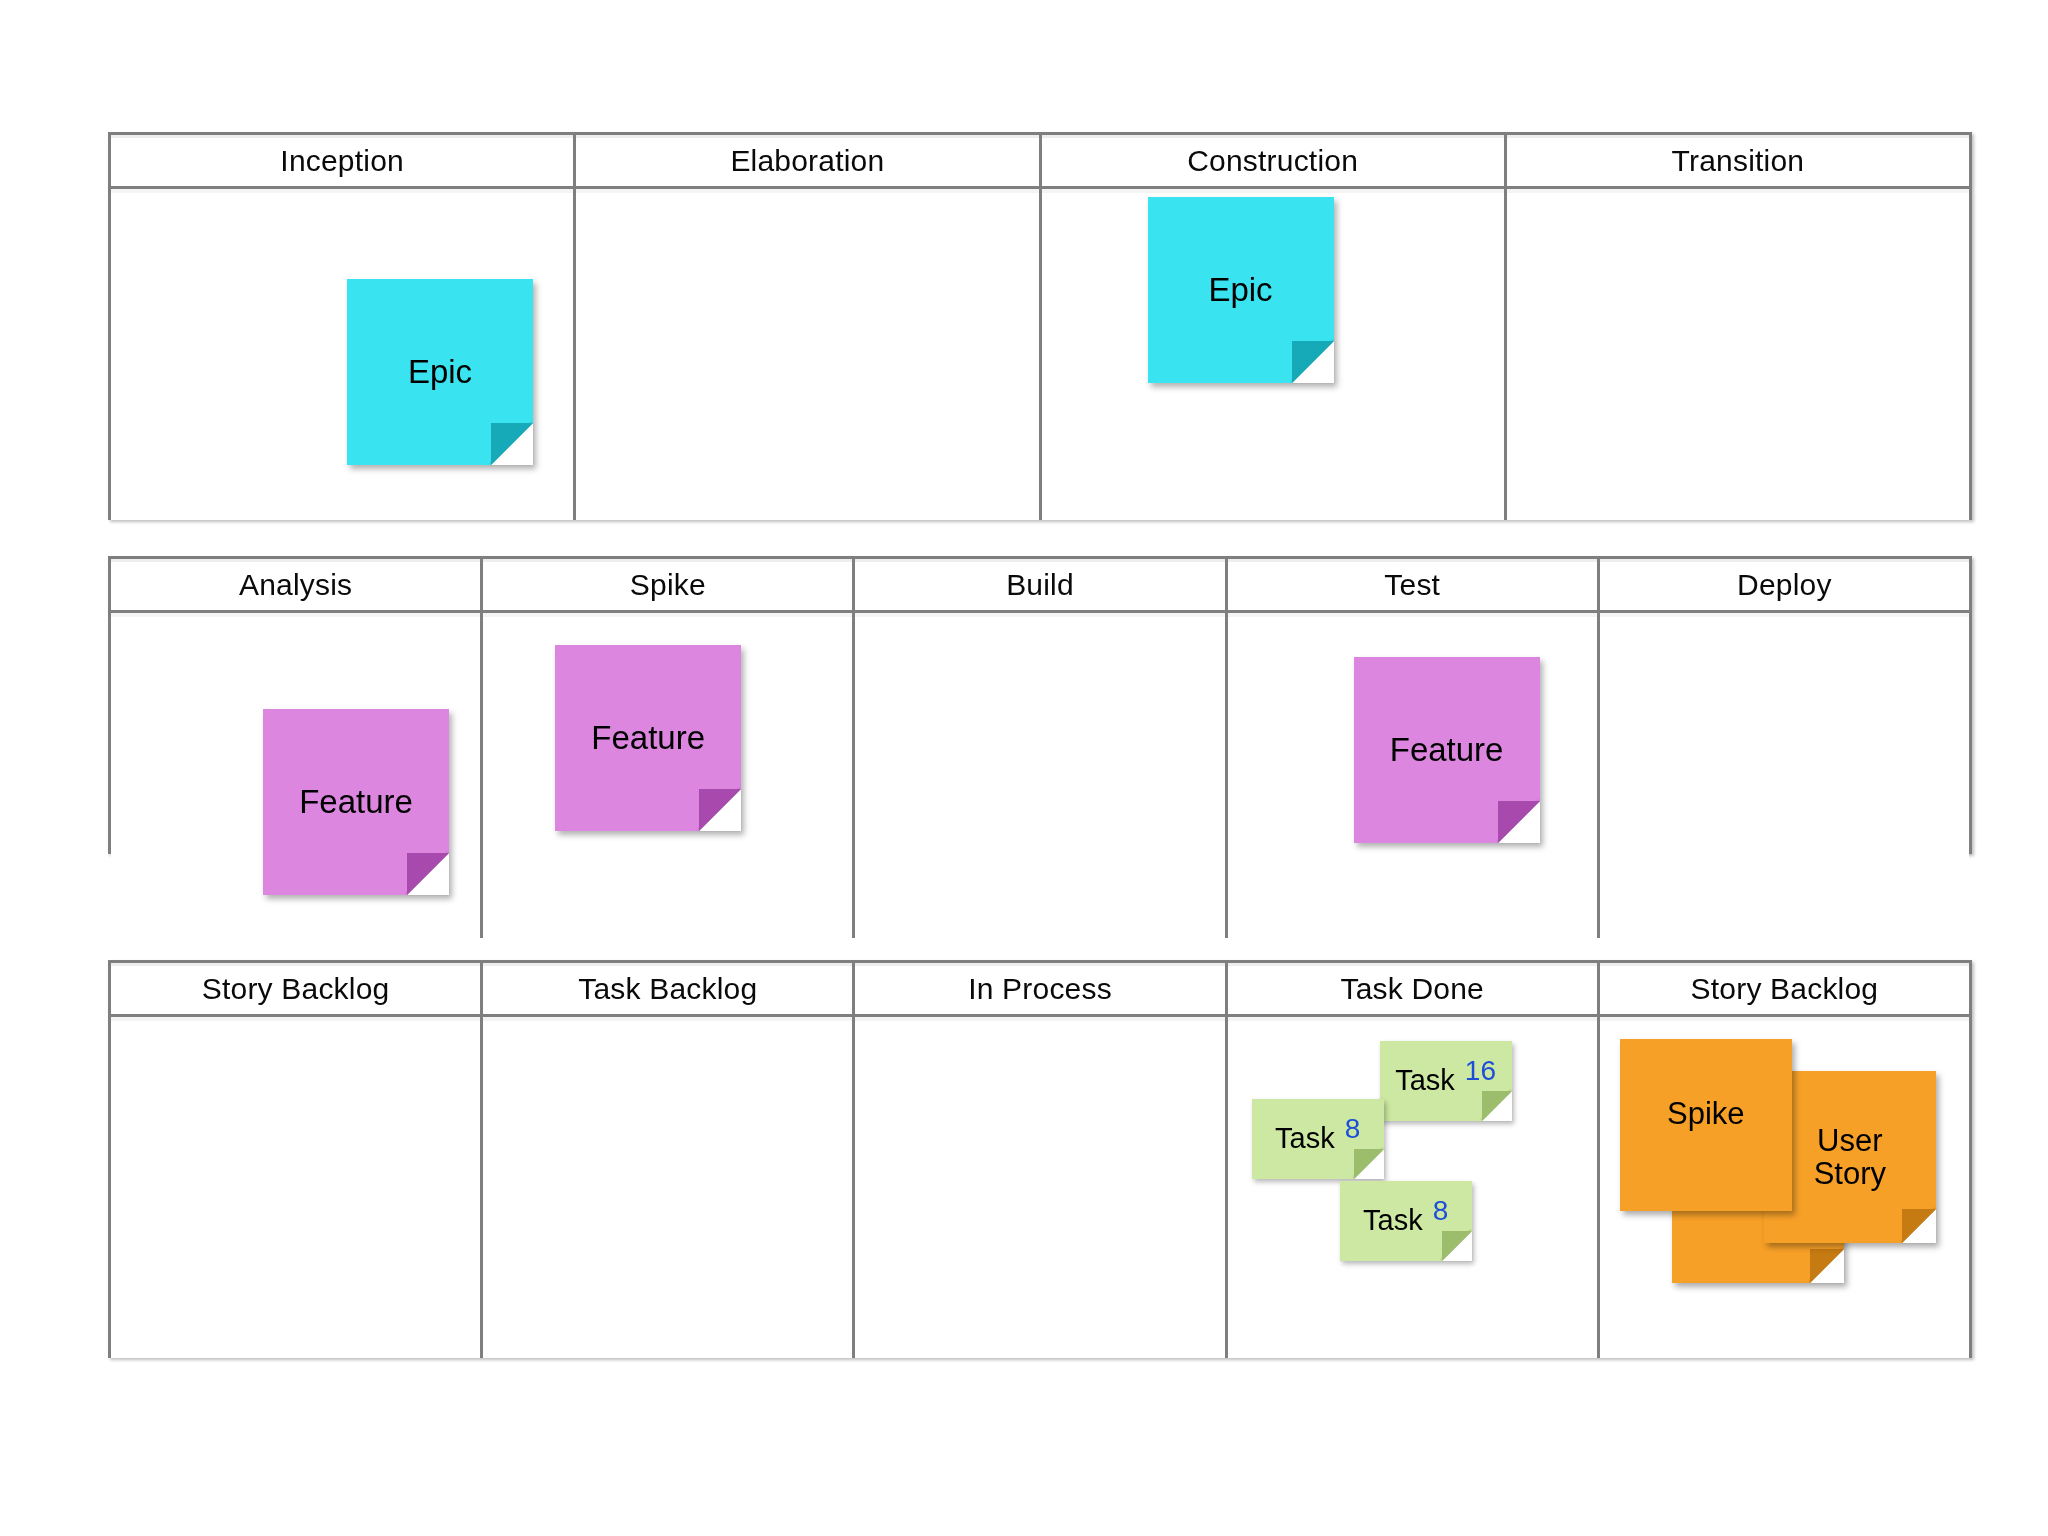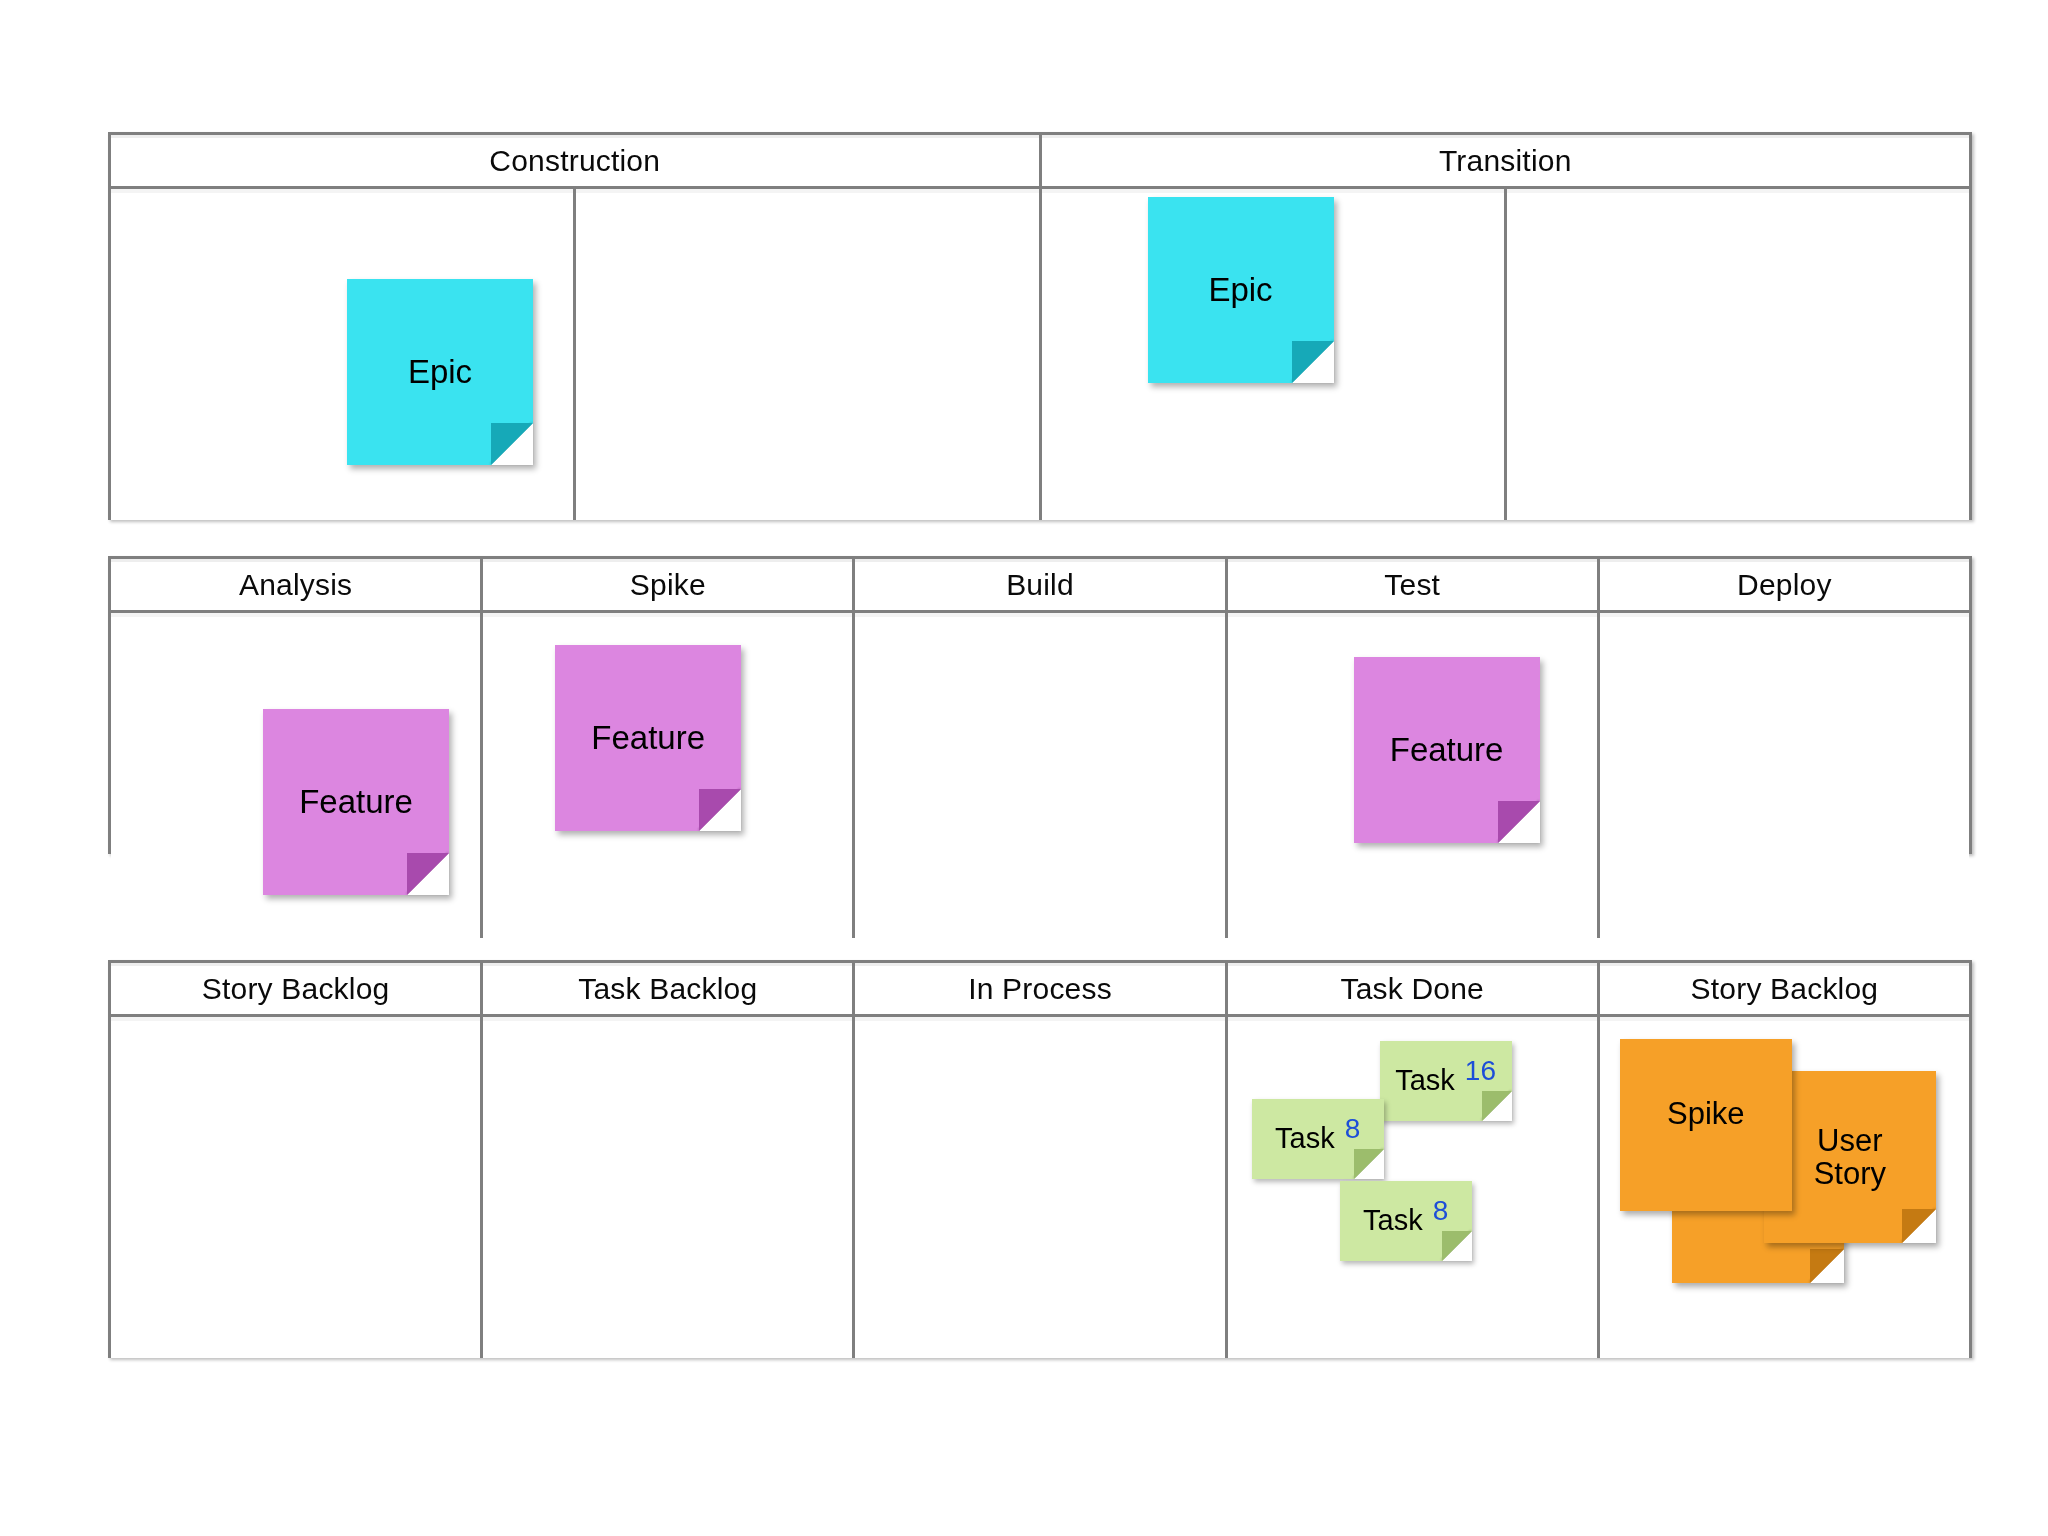--- a/index.html
+++ b/index.html
@@ -111,20 +111,22 @@
   .note.story .fold{width:34px;height:34px;}
   .note.story .fold::before{border-width:0 0 34px 34px;}
   .note.story .fold::after{border-width:34px 34px 0 0;border-top-color:#c57a12;}
   .note.story .label{white-space:pre-line;}
 </style>
 </head>
 <body>
 
 <div class="swimlane" style="left:108px;top:132px;width:1864px;height:388px;">
   <div class="header-row">
+    <div class="hcell">Inception</div>
+    <div class="hcell">Elaboration</div>
     <div class="hcell">Construction</div>
     <div class="hcell">Transition</div>
   </div>
   <div class="body-row" style="height:331px;">
     <div class="bcell">
       <div class="note epic" style="left:224px;top:90px;width:186px;height:186px;">
         <span class="label">Epic</span>
         <span class="fold"></span>
       </div>
     </div>

